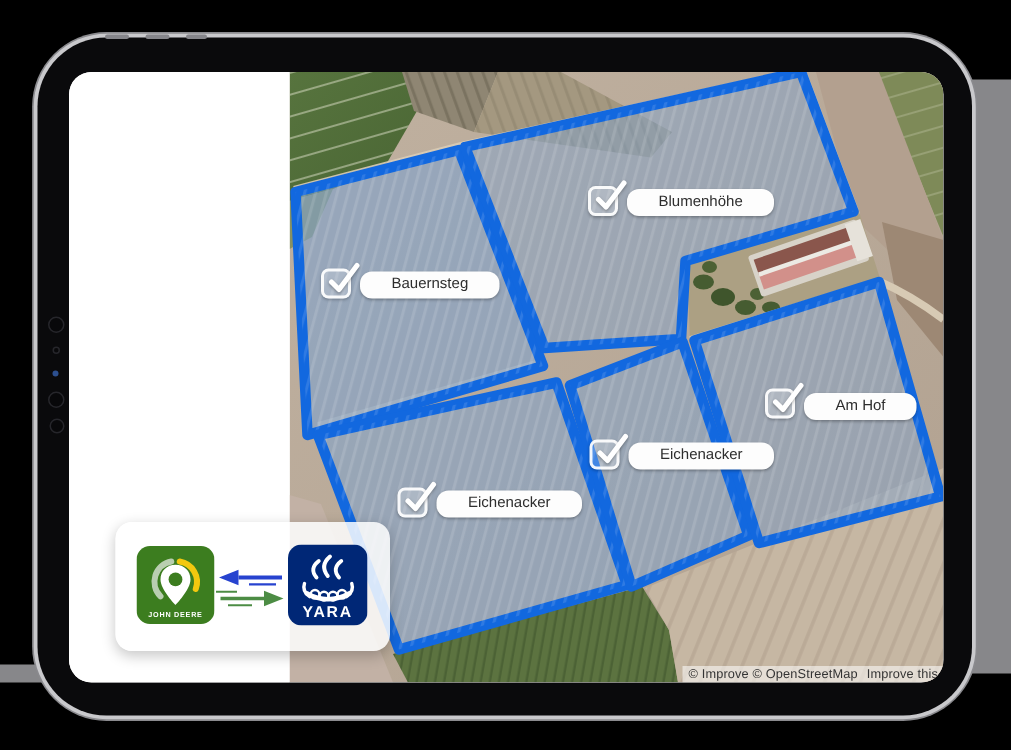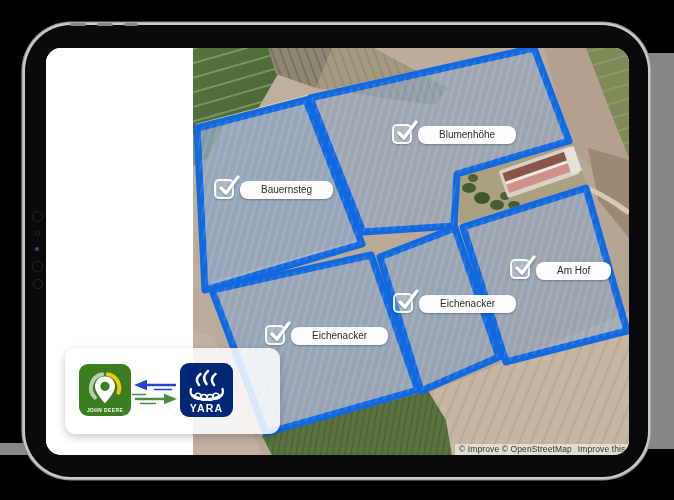--- a/index.html
+++ b/index.html
@@ -35,22 +35,22 @@
         font-size:10px;line-height:13px;color:#2d2d2d;white-space:nowrap;
         box-shadow:0 1px 2px rgba(0,0,0,.3);}
 
   
   .attribution{position:absolute;left:262px;bottom:0;white-space:nowrap;
                background:rgba(255,255,255,.55);padding:0 4px 1px;font-size:8.5px;
                color:#333;letter-spacing:.1px;}
   .attribution .improve{margin-left:6px;}
 
   
-  .sync-card{position:absolute;left:19px;top:300px;width:183px;height:86px;border-radius:11px;
-             background:rgba(255,255,255,.84);box-shadow:0 3px 9px rgba(0,0,0,.22);padding-left:32px;}
+  .sync-card{position:absolute;left:31px;top:300px;width:183px;height:86px;border-radius:11px;
+             background:rgba(255,255,255,.84);box-shadow:0 3px 9px rgba(0,0,0,.22);}
   .jd-icon{position:absolute;left:14px;top:16px;}
   .yara-icon{position:absolute;left:115px;top:15px;}
   .sync-arrows{position:absolute;left:66px;top:27px;}
 </style>
 </head>
 <body>
 
 <div class="abs bg-right"></div>
 <div class="abs bg-bottomleft"></div>
 

